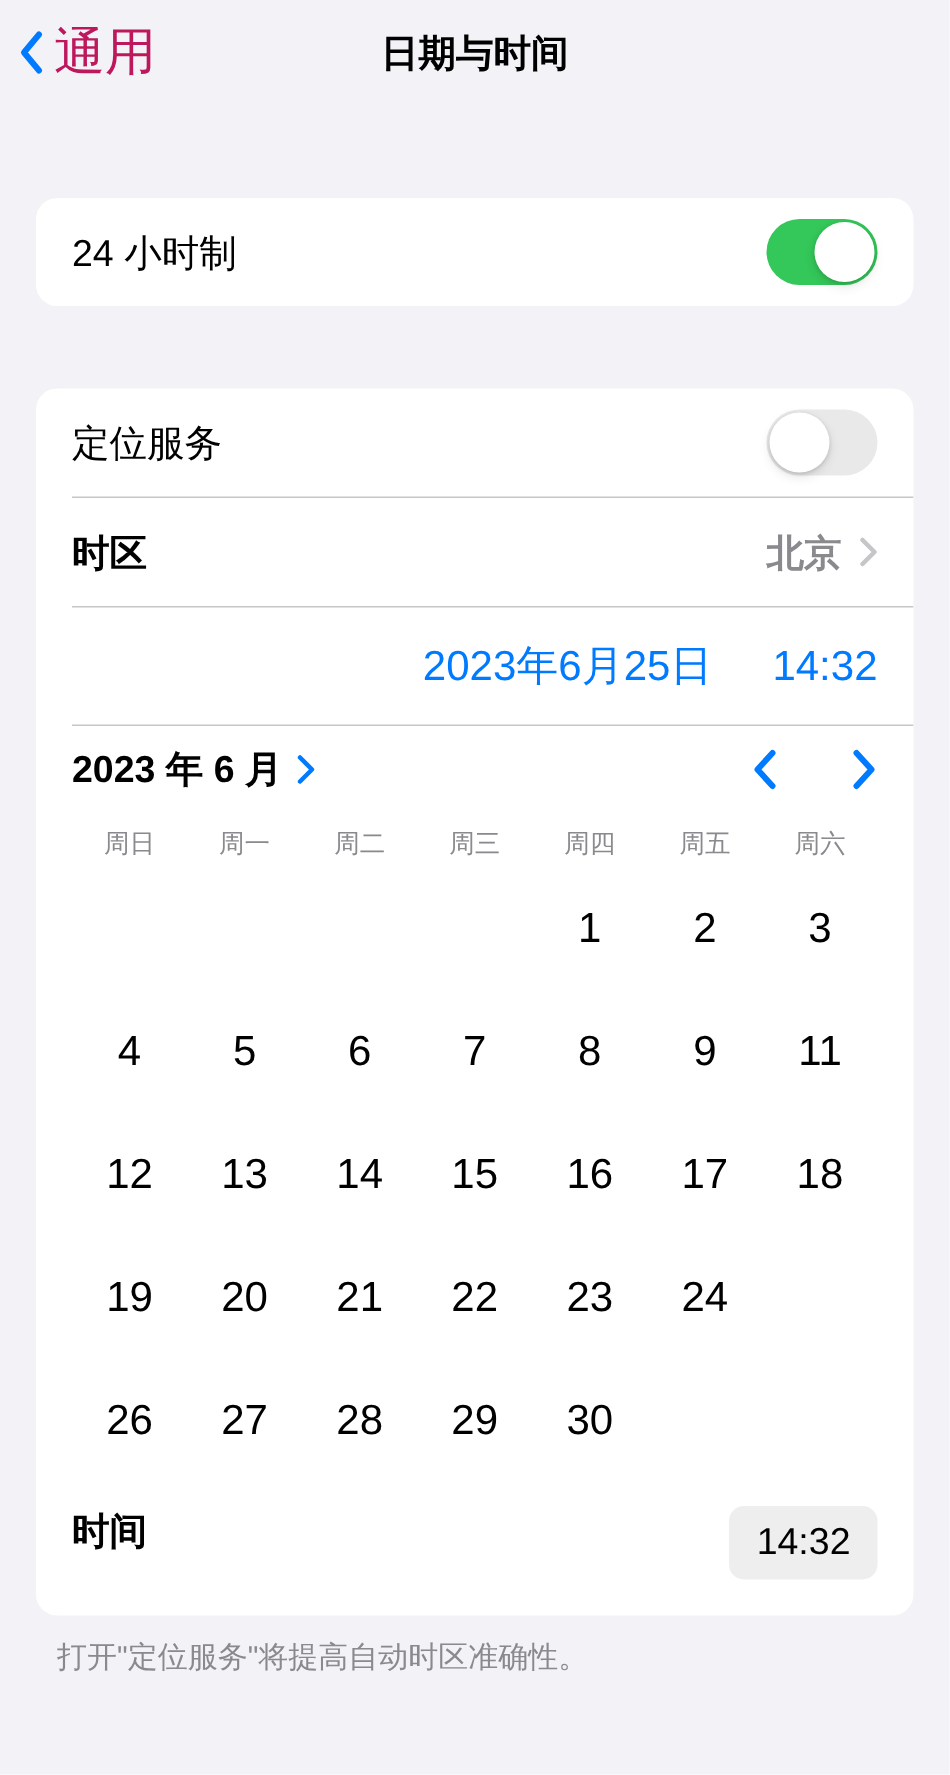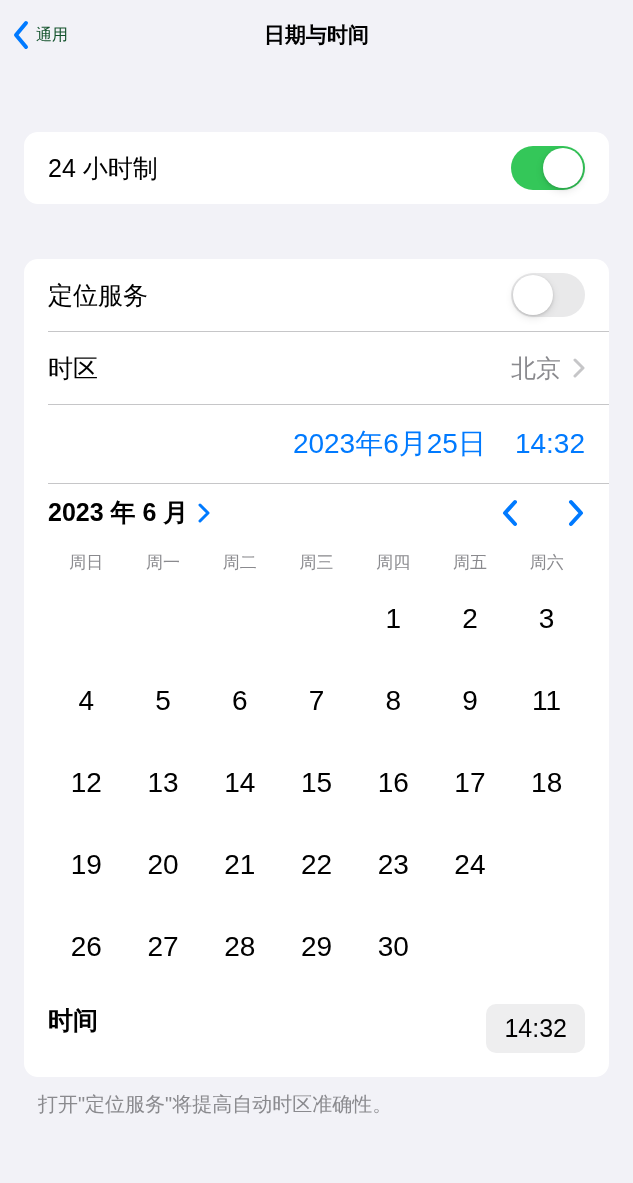--- a/index.html
+++ b/index.html
@@ -18,34 +18,34 @@
     .nav-bar {
       height: 70px;
       display: flex;
       align-items: center;
       position: relative;
       padding: 0 12px;
     }
     .back-btn {
       display: flex;
       align-items: center;
-      color: #14532d;
-      font-size: 16px;
+      color: #be185d;
+      font-size: 34px;
       cursor: pointer;
     }
     .back-chevron {
       width: 18px;
       height: 30px;
       margin-right: 6px;
     }
     .nav-title {
       position: absolute;
       left: 50%;
       transform: translateX(-50%);
-      font-size: 21px;
+      font-size: 25px;
       font-weight: 600;
       color: #000;
     }
     .section {
       background: #fff;
       border-radius: 14px;
       margin: 0 24px;
       overflow: hidden;
     }
     .section-1 {
@@ -93,35 +93,36 @@
       box-shadow: 0 1px 3px rgba(0,0,0,0.15), 0 3px 8px rgba(0,0,0,0.1);
     }
     .toggle-on .toggle-knob {
       right: 2px;
     }
     .toggle-off .toggle-knob {
       left: 2px;
     }
     .timezone-row {
       cursor: pointer;
+      font-weight: bold;
     }
     .timezone-value {
       display: flex;
       align-items: center;
       color: #8a8a8e;
       font-size: 25px;
     }
     .chevron-right {
       width: 12px;
       height: 20px;
       margin-left: 12px;
     }
     .date-time-row {
       justify-content: flex-end;
-      gap: 29px;
+      gap: 40px;
       padding-right: 24px;
       min-height: 78px;
     }
     .date-display, .time-display {
       color: #007aff;
       font-size: 28px;
       cursor: pointer;
     }
     .calendar-container {
       padding: 12px 24px 24px 24px;

